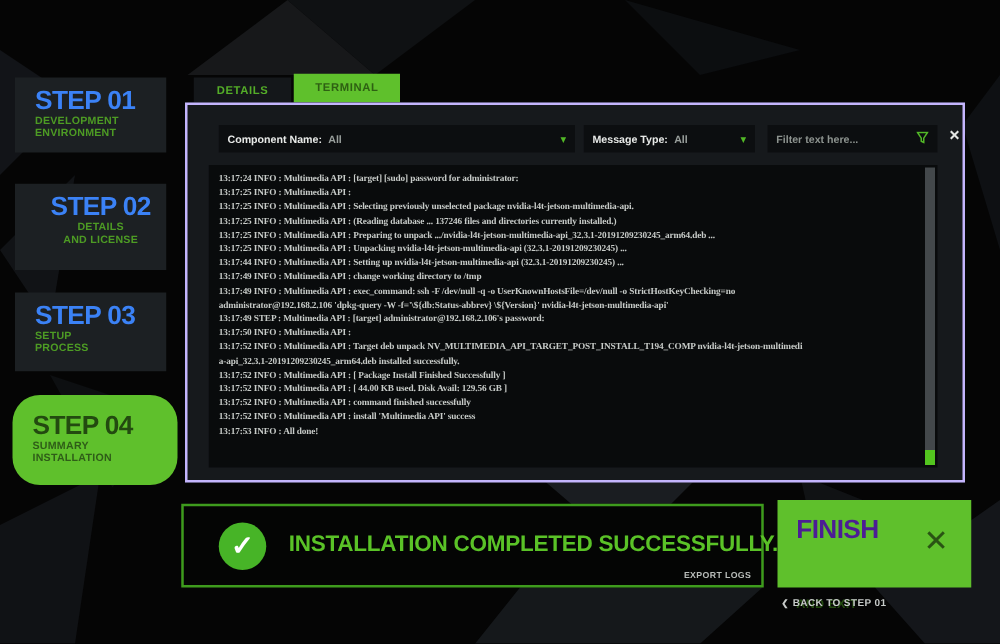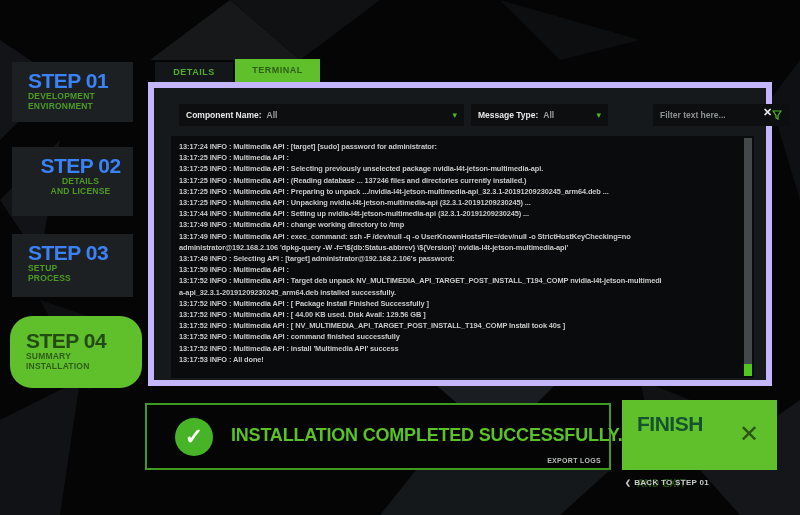--- a/index.html
+++ b/index.html
@@ -25,44 +25,44 @@
   #step4 .s { color:#2f5d18; }
 
   
   .tab { position:absolute; text-align:center; font-weight:bold; font-size:9px; letter-spacing:0.5px; cursor:pointer; }
   #tab-details  { left:155px; top:62px; width:78px; height:20px; line-height:20px; background:#14171a; color:#54ad28; }
   #tab-terminal { left:235px; top:59px; width:85px; height:23px; line-height:23px; background:#5fc02c; color:#2e6013; }
 
   
   #panel {
     position:absolute; left:148px; top:82px; width:624px; height:304px;
-    background:#16191c; border:6px solid #c4b5fd;
+    background:#16191c; border:2px solid #c4b5fd;
   }
   .fbox {
     position:absolute; top:16px; height:22px; background:#0c0e10;
     display:flex; align-items:center; padding:0 7px; cursor:pointer;
   }
   #f-component { left:25px;  width:285px; }
   #f-message   { left:317px; width:137px; }
-  #f-filter    { left:464px; width:136px; cursor:text;margin-left:35px; }
+  #f-filter    { left:464px; width:136px; cursor:text; }
   .fbox .lab { color:#e8eae8; font-size:8.5px; font-weight:bold; white-space:nowrap; }
   .fbox .val { color:#9aa09d; font-size:8.5px; font-weight:bold; margin-left:5px; }
   .fbox .chev { margin-left:auto; color:#52b827; font-size:9px; }
   .fbox .ph { color:#8d938f; font-size:8.5px; font-weight:bold; }
   .funnel { margin-left:auto; }
   #panel-close { position:absolute; left:609px; top:18px; color:#e4e6e4; font-size:11px; font-weight:bold; cursor:pointer; }
 
   
   #terminal {
     position:absolute; left:17px; top:48px; width:583px; height:242px;
     background:#090b0c; overflow:hidden;
   }
   #log { padding:5px 14px 0 8px; }
   #log .line {
-    font-family:Liberation Sans, sans-serif; font-size:7.4px; font-weight:bold;
+    font-family:Liberation Serif, serif; font-size:7.4px; font-weight:bold;
     color:#c7cbc8; line-height:11.2px; white-space:pre; letter-spacing:-0.1px;
   }
   #scroll-track { position:absolute; right:2px; top:2px; width:8px; height:238px; background:#43484b; }
   #scroll-thumb { position:absolute; left:0; bottom:0; width:8px; height:12px; background:#53c51f; cursor:grab; }
 
   
   #statusbox {
     position:absolute; left:145px; top:403px; width:466px; height:67px;
     background:#040504; border:2px solid #3e9b1d;
   }
@@ -75,21 +75,21 @@
     position:absolute; left:84px; top:0; height:60px; display:flex; align-items:center;
     color:#5ac227; font-size:18px; font-weight:bold; letter-spacing:-0.2px; white-space:nowrap;
   }
   #export-logs { position:absolute; right:8px; bottom:4px; color:#b9bdba; font-size:7px; font-weight:bold; letter-spacing:0.3px; cursor:pointer; }
 
   
   #finish {
     position:absolute; left:622px; top:400px; width:155px; height:70px;
     background:#5fc02c; cursor:pointer; padding:13px 0 0 15px;
   }
-  #finish .l1 { color:#14532d; font-size:21px; font-weight:bold; letter-spacing:-0.5px; line-height:22px; }
+  #finish .l1 { color:#4c1d95; font-size:21px; font-weight:bold; letter-spacing:-0.5px; line-height:22px; }
   #finish .l2 { color:#234a10; font-size:10px; font-weight:bold; letter-spacing:0.3px;margin-top:43px; }
   #finish .x  { position:absolute; right:18px; top:22px; color:#2a5414; font-size:24px; font-weight:normal; line-height:24px; }
 
   #back-link {
     position:absolute; left:625px; top:478px; color:#c7cbc9; font-size:8px;
     font-weight:bold; letter-spacing:0.3px; cursor:pointer;
   }
   #back-link .bc { font-size:7px; margin-right:3px; }
 </style>
 </head>
@@ -168,27 +168,26 @@
       <div class="line">13:17:24 INFO : Multimedia API : [target] [sudo] password for administrator:</div>
           <div class="line">13:17:25 INFO : Multimedia API :</div>
           <div class="line">13:17:25 INFO : Multimedia API : Selecting previously unselected package nvidia-l4t-jetson-multimedia-api.</div>
           <div class="line">13:17:25 INFO : Multimedia API : (Reading database ... 137246 files and directories currently installed.)</div>
           <div class="line">13:17:25 INFO : Multimedia API : Preparing to unpack .../nvidia-l4t-jetson-multimedia-api_32.3.1-20191209230245_arm64.deb ...</div>
           <div class="line">13:17:25 INFO : Multimedia API : Unpacking nvidia-l4t-jetson-multimedia-api (32.3.1-20191209230245) ...</div>
           <div class="line">13:17:44 INFO : Multimedia API : Setting up nvidia-l4t-jetson-multimedia-api (32.3.1-20191209230245) ...</div>
           <div class="line">13:17:49 INFO : Multimedia API : change working directory to /tmp</div>
           <div class="line">13:17:49 INFO : Multimedia API : exec_command: ssh -F /dev/null -q -o UserKnownHostsFile=/dev/null -o StrictHostKeyChecking=no</div>
           <div class="line">administrator@192.168.2.106 'dpkg-query -W -f='\${db:Status-abbrev} \${Version}' nvidia-l4t-jetson-multimedia-api'</div>
-          <div class="line">13:17:49 INFO : Selecting API : [target] administrator@192.168.2.106's password:</div>
+          <div class="line">13:17:49 STEP : Multimedia API : [target] administrator@192.168.2.106's password:</div>
           <div class="line">13:17:50 INFO : Multimedia API :</div>
           <div class="line">13:17:52 INFO : Multimedia API : Target deb unpack NV_MULTIMEDIA_API_TARGET_POST_INSTALL_T194_COMP nvidia-l4t-jetson-multimedi</div>
           <div class="line">a-api_32.3.1-20191209230245_arm64.deb installed successfully.</div>
           <div class="line">13:17:52 INFO : Multimedia API : [ Package Install Finished Successfully ]</div>
           <div class="line">13:17:52 INFO : Multimedia API : [ 44.00 KB used. Disk Avail: 129.56 GB ]</div>
-          <div class="line">13:17:52 INFO : Multimedia API : [ NV_MULTIMEDIA_API_TARGET_POST_INSTALL_T194_COMP Install took 40s ]</div>
           <div class="line">13:17:52 INFO : Multimedia API : command finished successfully</div>
           <div class="line">13:17:52 INFO : Multimedia API : install 'Multimedia API' success</div>
           <div class="line">13:17:53 INFO : All done!</div>
         </div>
       <div id="scroll-track">
         <div id="scroll-thumb"></div>
       </div>
     </div>
   </div>
 

